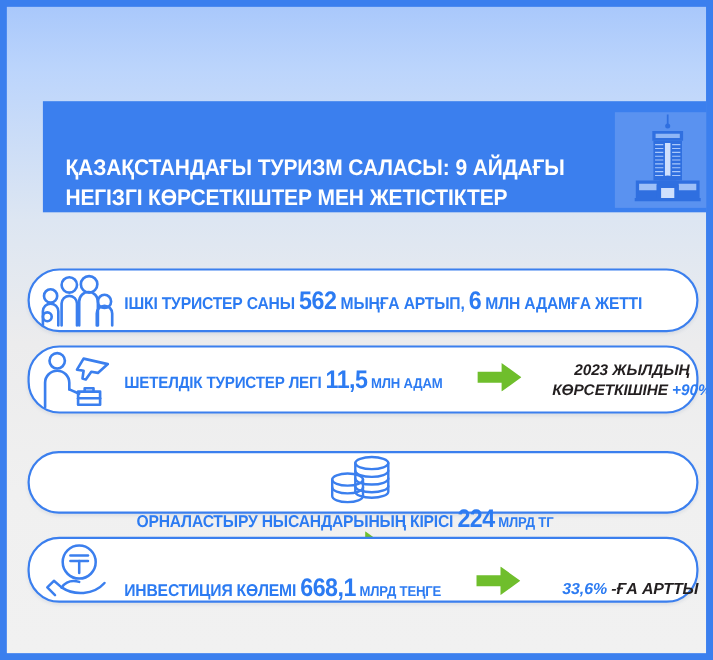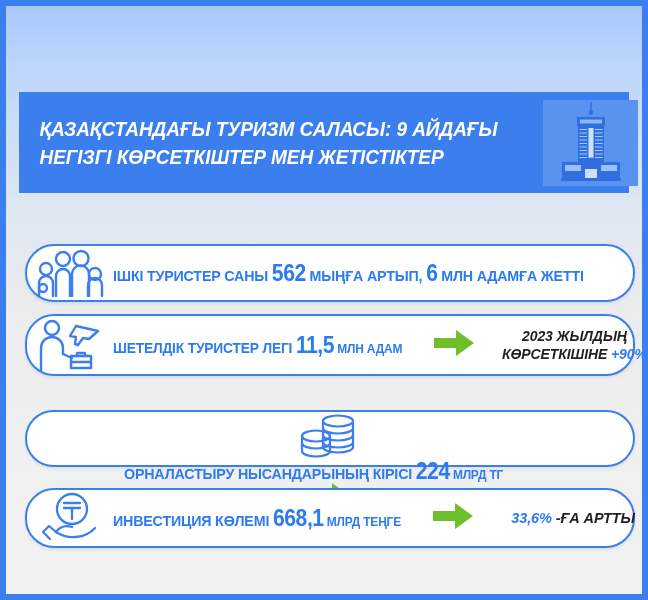--- a/index.html
+++ b/index.html
@@ -27,28 +27,27 @@
                 #dde6f2 33%,
                 #ececed 52%,
                 #f0f0f0 75%,
                 #f1f1f1 100%);
     overflow: hidden;
   }
 
   
   #header-band {
     position: absolute;
-    left: 13px;
+    left: 33px;
     top: 86px;
     width: 610px;
     height: 101px;
     background: #3b7fee;
     display: flex;
-    align-items: center;
-    font-style: italic;
+    align-items: flex-end;
   }
   #header-title {
     flex: 1 1 auto;
     display: flex;
     flex-direction: column;
     justify-content: center;
     padding: 0 10px 0 22px;
     color: #ffffff;
     font-weight: 700;
     font-size: 20.5px;
@@ -80,21 +79,21 @@
     background: #ffffff;
     border: 2.5px solid #3b7fee;
     border-radius: 29px;
     display: flex;
     align-items: center;
     box-shadow: 0 2px 3px rgba(60,90,140,0.10);
   }
   #row-1 { top: 238px; height: 58px; }
   #row-2 { top: 308px; height: 62px; }
   #row-3 { top: 404px; height: 57px; flex-direction: column; }
-  #row-4 { top: 482px; height: 60px; }
+  #row-4 { top: 482px; height: 60px; align-items: flex-end; }
 
   .row-icon {
     flex: 0 0 auto;
     width: 86px;
     display: flex;
     align-items: center;
     justify-content: center;
   }
   .row-icon svg { display: block; }
 

